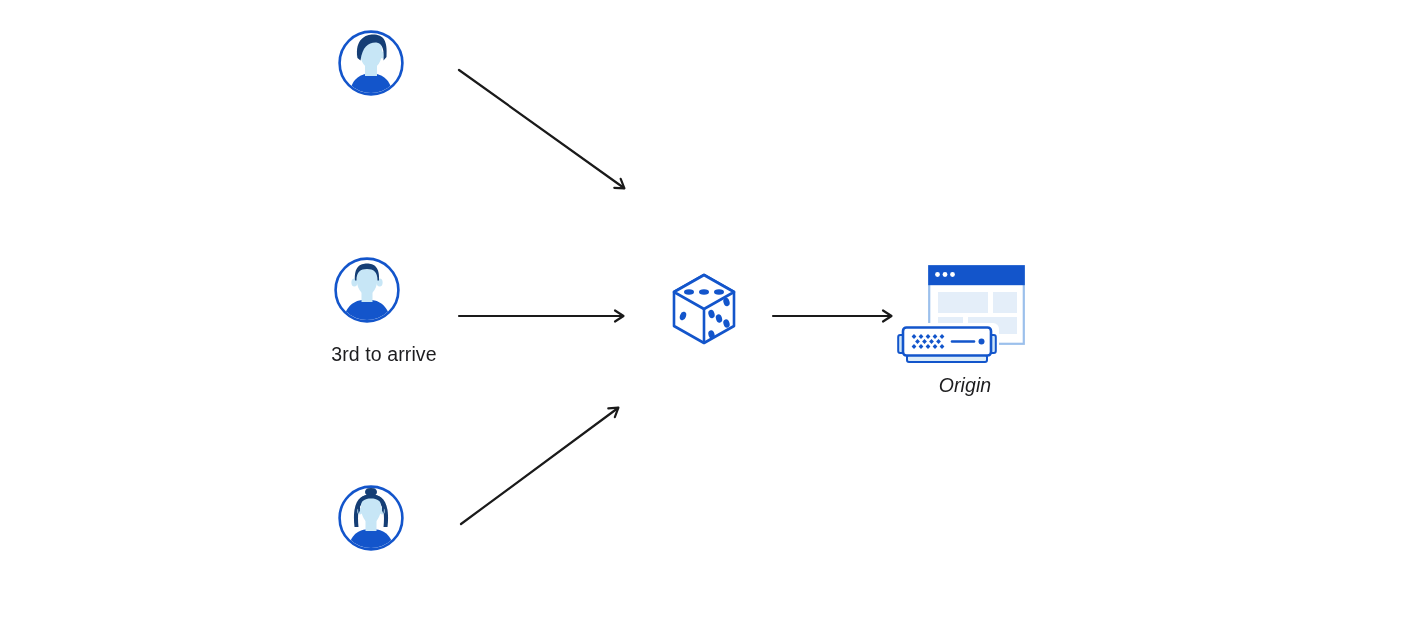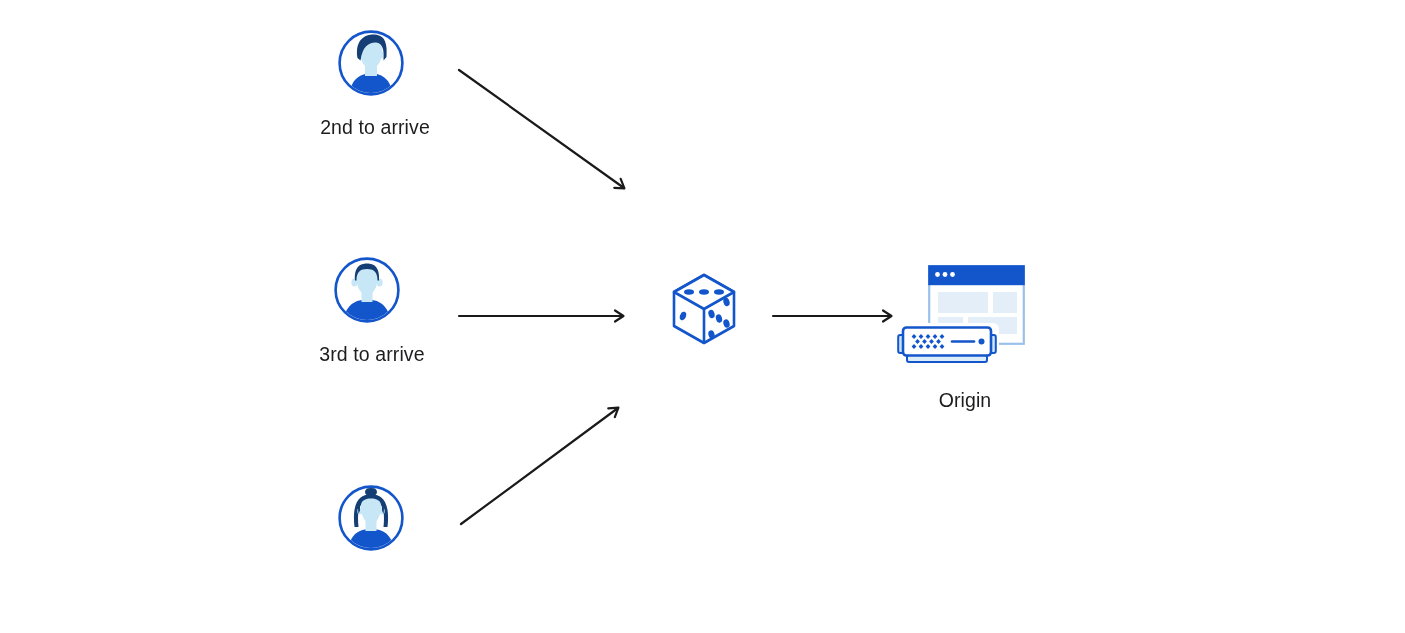--- a/index.html
+++ b/index.html
@@ -46,21 +46,20 @@
           <path d="M11 66 C13 48 23 43.5 33 43.5 C43 43.5 53 48 55 66 Z" fill="#1355cb"></path>
           <rect x="27" y="31" width="12" height="15" fill="#c7e6f6"></rect>
           <ellipse cx="21.3" cy="25" rx="2.6" ry="3.6" fill="#c7e6f6"></ellipse>
           <ellipse cx="44.7" cy="25" rx="2.6" ry="3.6" fill="#c7e6f6"></ellipse>
           <path d="M22 21 C22 12 26 8.5 33 8.5 C40 8.5 44 12 44 21 C44 31 39.5 38.5 33 38.5 C26.5 38.5 22 31 22 21 Z" fill="#c7e6f6"></path>
           <path d="M19.5 28 C16.5 9 28 4.5 35 4.5 C45.5 4.5 49.8 10.5 48.5 27 L45.5 30.5 C47 16 42 12.5 37.5 12.5 C30 12.5 24.5 17 22.5 30.5 Z" fill="#153e75"></path>
         </g>
       </svg>
     </span>
   </div>
-  <div class="abs node-label" style="left:275px;top:114px;">2nd to arrive</div>
 
   <div class="abs" style="left:334px;top:257px;">
     <span>
       <svg viewBox="0 0 66 66" width="66" height="66">
         <defs>
             <clipPath id="c2">
               <circle cx="33" cy="33" r="30"></circle>
             </clipPath>
           </defs>
         <circle cx="33" cy="33" r="31.4" fill="#fff" stroke="#1355cb" stroke-width="2.6"></circle>
@@ -68,21 +67,21 @@
           <path d="M9 66 C11 48 21 44 28 43 C29.5 45.8 36.5 45.8 38 43 C45 44 55 48 57 66 Z" fill="#1355cb"></path>
           <rect x="27.5" y="30" width="11" height="15" fill="#c7e6f6"></rect>
           <ellipse cx="20.4" cy="25.5" rx="3" ry="4" fill="#c7e6f6"></ellipse>
           <ellipse cx="45.6" cy="25.5" rx="3" ry="4" fill="#c7e6f6"></ellipse>
           <path d="M22.5 20.5 C22.5 12 26.5 9 33 9 C39.5 9 43.5 12 43.5 20.5 C43.5 30.5 39 38 33 38 C27 38 22.5 30.5 22.5 20.5 Z" fill="#c7e6f6"></path>
           <path d="M21 23.5 C20 10 26 6.5 33 6.5 C40 6.5 46 10 45 23.5 L43.5 23.5 C43.5 14.5 39.5 12 33 12 C26.5 12 22.5 14.5 22.5 23.5 Z" fill="#153e75"></path>
         </g>
       </svg>
     </span>
   </div>
-  <div class="abs node-label" style="left:272px;top:341px;">3rd to arrive</div>
+  <div class="abs node-label" style="left:284px;top:341px;">3rd to arrive</div>
 
   <div class="abs" style="left:338px;top:485px;">
     <span>
       <svg viewBox="0 0 66 66" width="66" height="66">
         <defs>
             <clipPath id="c3">
               <circle cx="33" cy="33" r="30"></circle>
             </clipPath>
           </defs>
         <circle cx="33" cy="33" r="31.4" fill="#fff" stroke="#1355cb" stroke-width="2.6"></circle>
@@ -157,16 +156,16 @@
           <rect x="-1.7" y="-1.7" width="3.4" height="3.4" transform="translate(19 23.5) rotate(45)"></rect>
           <rect x="-1.7" y="-1.7" width="3.4" height="3.4" transform="translate(26 23.5) rotate(45)"></rect>
           <rect x="-1.7" y="-1.7" width="3.4" height="3.4" transform="translate(33 23.5) rotate(45)"></rect>
           <rect x="-1.7" y="-1.7" width="3.4" height="3.4" transform="translate(40 23.5) rotate(45)"></rect>
           <rect x="-1.7" y="-1.7" width="3.4" height="3.4" transform="translate(47 23.5) rotate(45)"></rect>
         </g>
         <line x1="57" y1="18.5" x2="79" y2="18.5" stroke="#1355cb" stroke-width="2.6" stroke-linecap="round"></line>
         <circle cx="86.5" cy="18.5" r="3" fill="#1355cb"></circle>
       </svg>
     </span>
-    <div class="abs node-label" style="left:865px;top:387px;">Origin</div>
+    <div class="abs node-label" style="left:865px;top:372px;font-style:italic;">Origin</div>
   </div>
 
 </div>
 
 </body></html>

